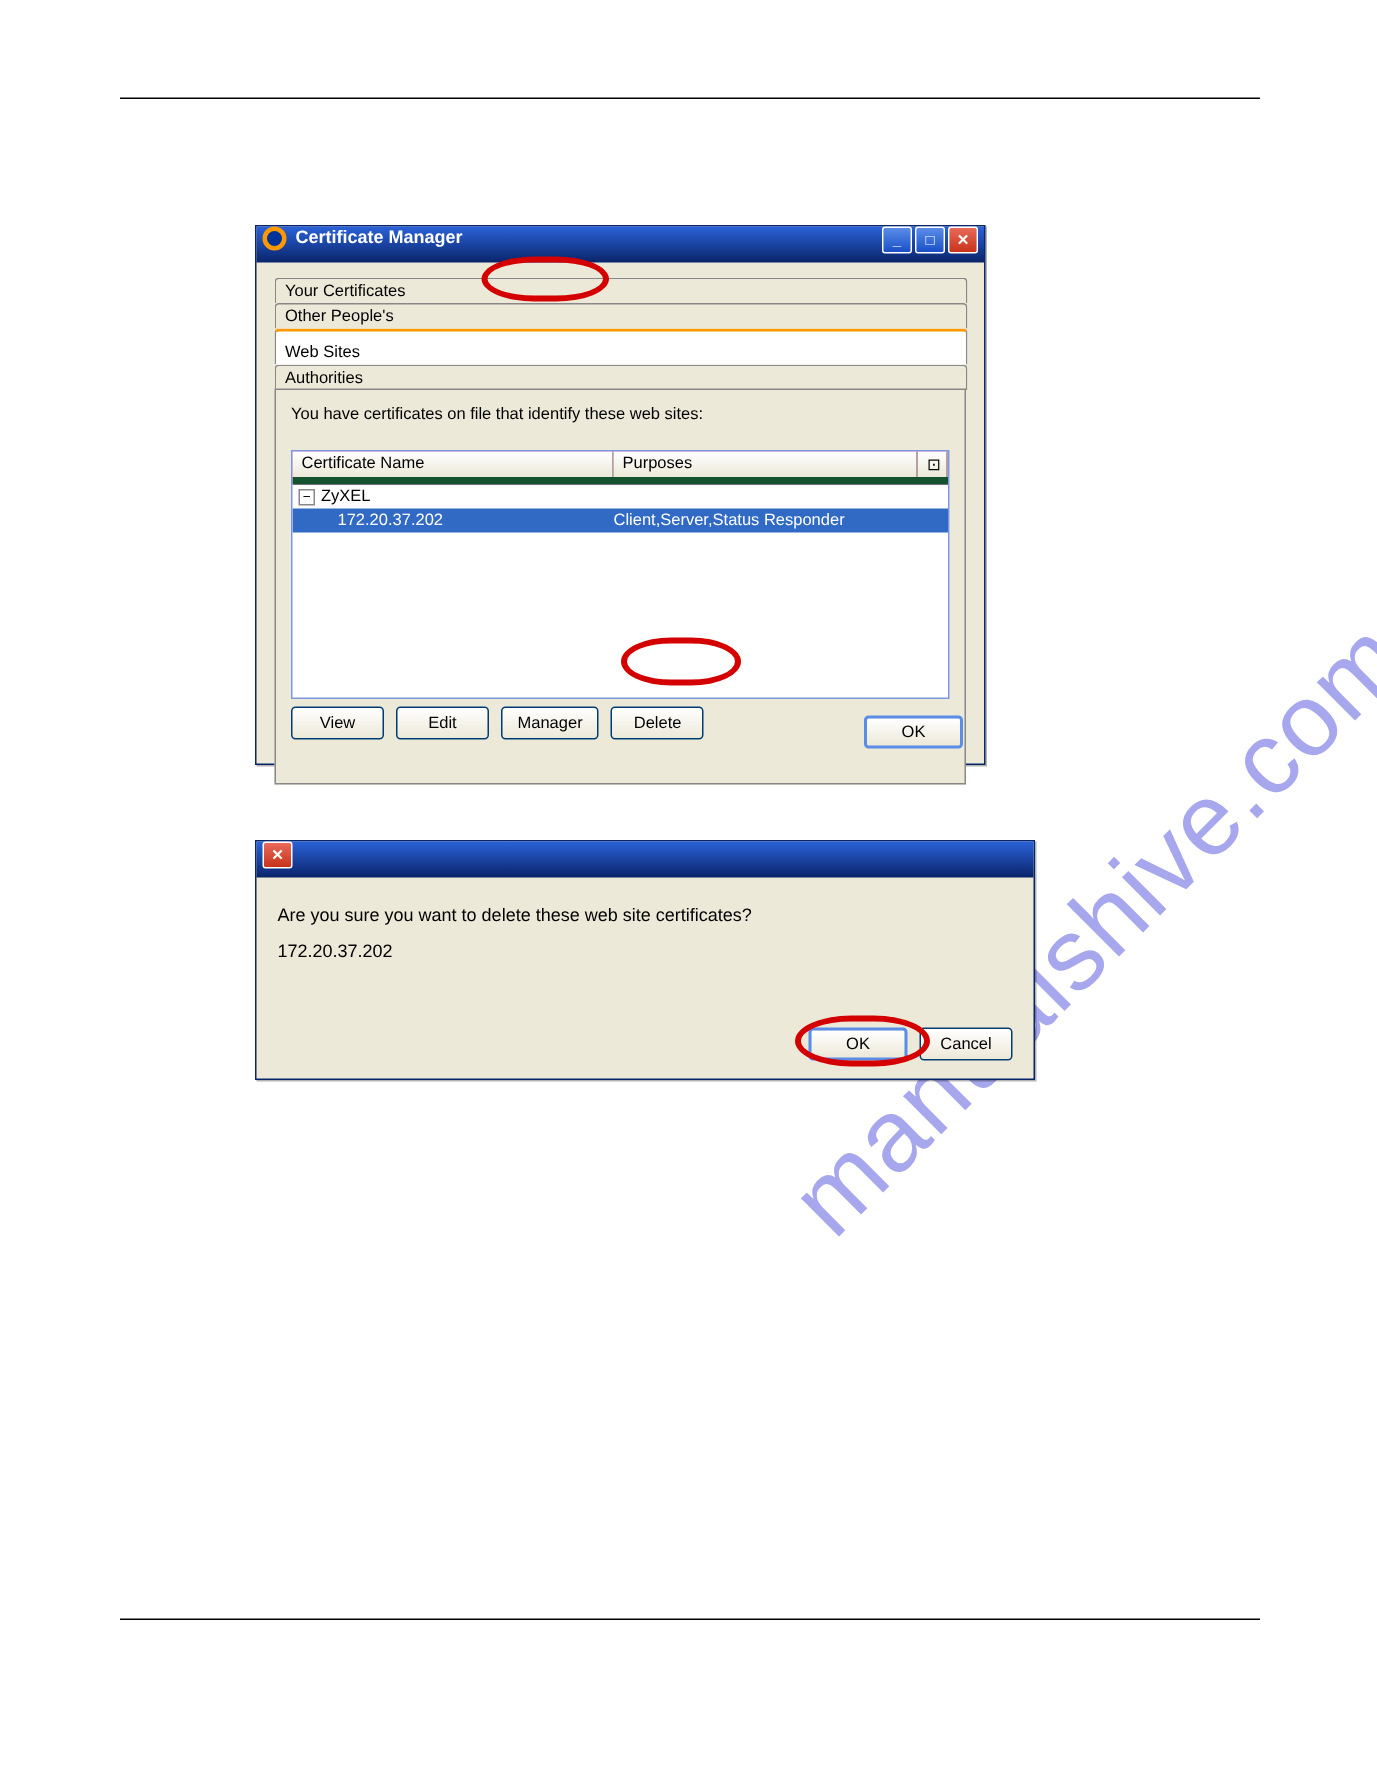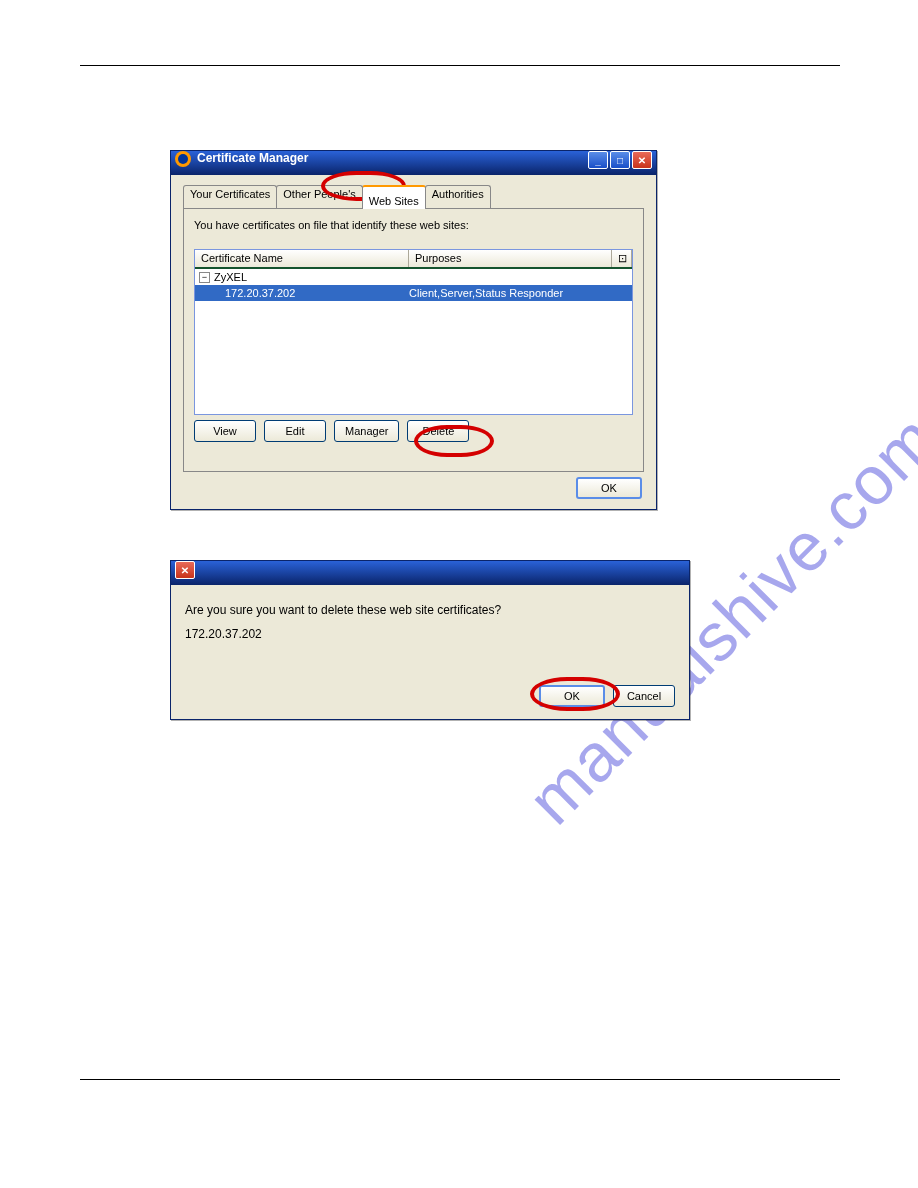--- a/index.html
+++ b/index.html
@@ -86,20 +86,21 @@
     font-weight: bold;
     cursor: pointer;
   }
   .ctrl-btn.close { background: linear-gradient(to bottom,#e86a5a,#c8331a); }
   .win-body { padding: 10px 12px 8px; }
 
   .tabs {
     display: flex;
     font-size: 11px;
     position: relative;
+    flex-direction: column;
   }
   .tab {
     padding: 2px 6px;
     border: 1px solid #888;
     border-bottom: none;
     background: #ece9d8;
     margin-right: -1px;
     border-radius: 3px 3px 0 0;
     cursor: pointer;
   }
@@ -124,21 +125,21 @@
   .list-box {
     border: 1px solid #7a96df;
     background: #fff;
     height: 166px;
     font-size: 11px;
     overflow: hidden;
   }
   .list-header {
     display: flex;
     background: #a21caf;
-    border-bottom: 2px solid #14532d;
+    border-bottom: 5px solid #14532d;
   }
   .lh-col {
     padding: 2px 6px;
     border-right: 1px solid #aca899;
     background: linear-gradient(to bottom,#fff,#ece9d8);
   }
   .lh-name { width: 214px; }
   .lh-purpose { flex: 1; }
   .lh-end { width: 20px; text-align: center; }
 

